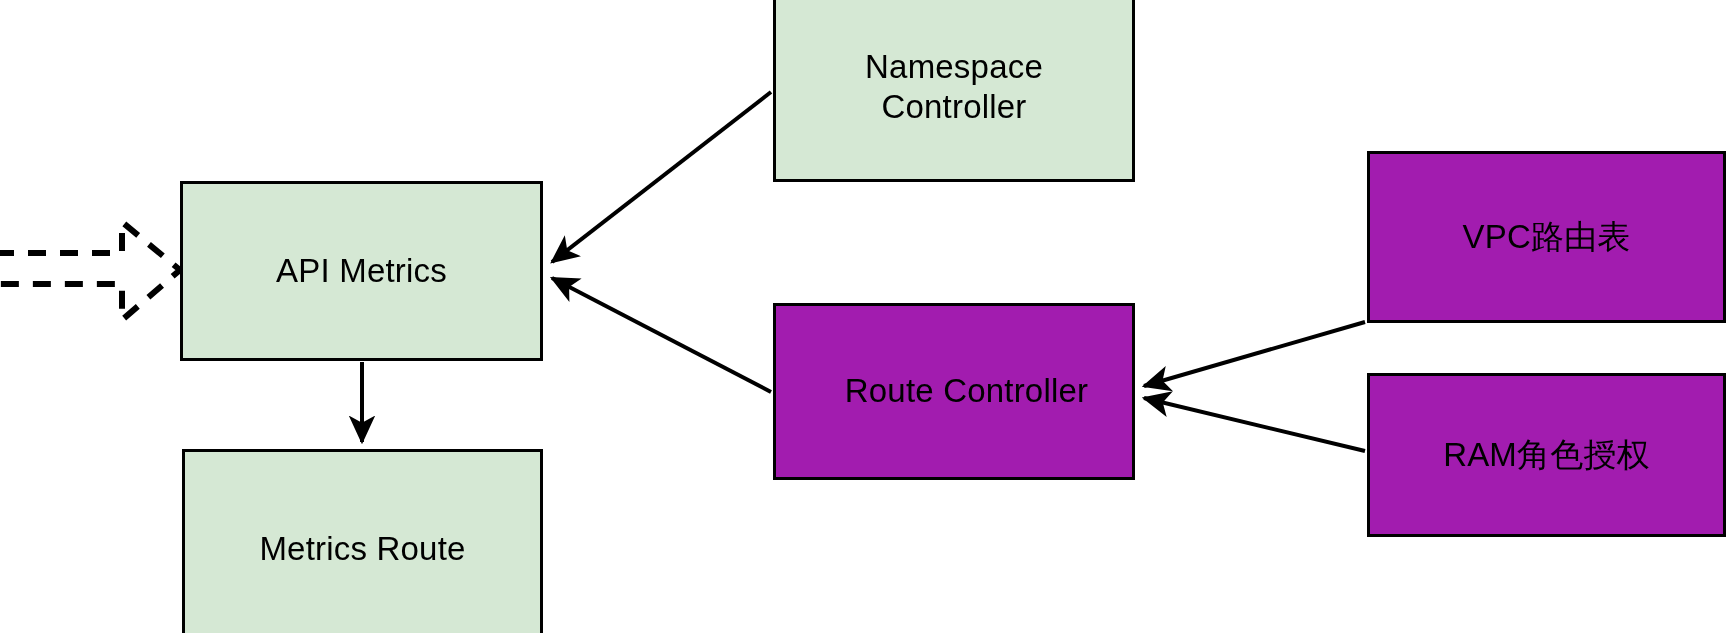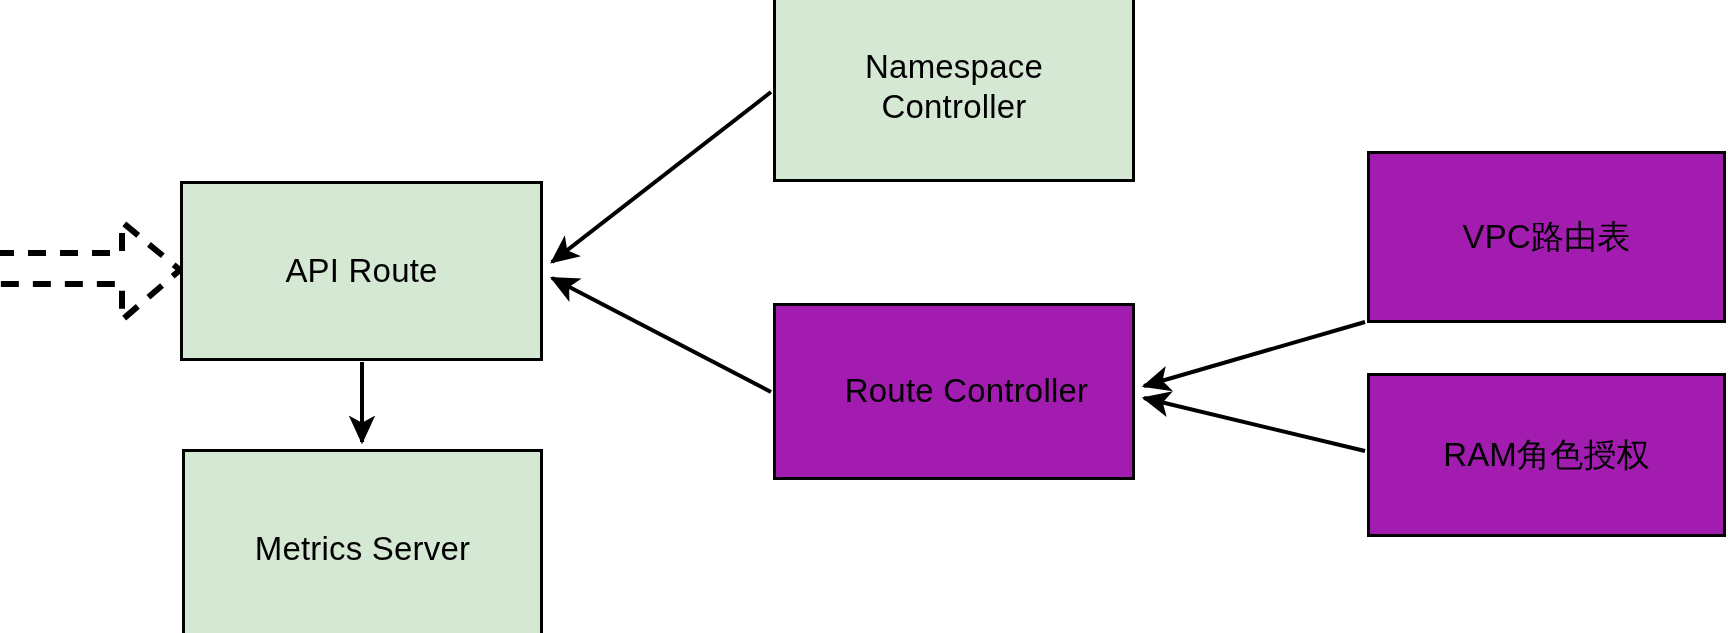--- a/index.html
+++ b/index.html
@@ -87,25 +87,25 @@
       <line x1="1365" y1="451" x2="1144" y2="398" stroke="#000000" stroke-width="4" marker-end="url(#arrowSolid)"></line>
     </g>
 
     <g>
       <path d="M -4 253 L 122 253 L 122 222 L 180 270 L 122 320 L 122 284 L -4 284" fill="none" stroke="#000000" stroke-width="6" stroke-dasharray="18 14" stroke-linecap="butt"></path>
     </g>
 
   </svg>
 
   <div class="node fill-green" id="node-api-server">
-    <span class="node-label">API Route</span>
+    <span class="node-label">API Metrics</span>
   </div>
 
   <div class="node fill-green" id="node-metrics-server">
-    <span class="node-label">Metrics Server</span>
+    <span class="node-label">Metrics Route</span>
   </div>
 
   <div class="node fill-green" id="node-namespace-ctrl">
     <span class="node-label">Namespace
 Controller</span>
   </div>
 
   <div class="node fill-blue" id="node-route-ctrl">
     <span class="node-label">Route Controller</span>
   </div>

